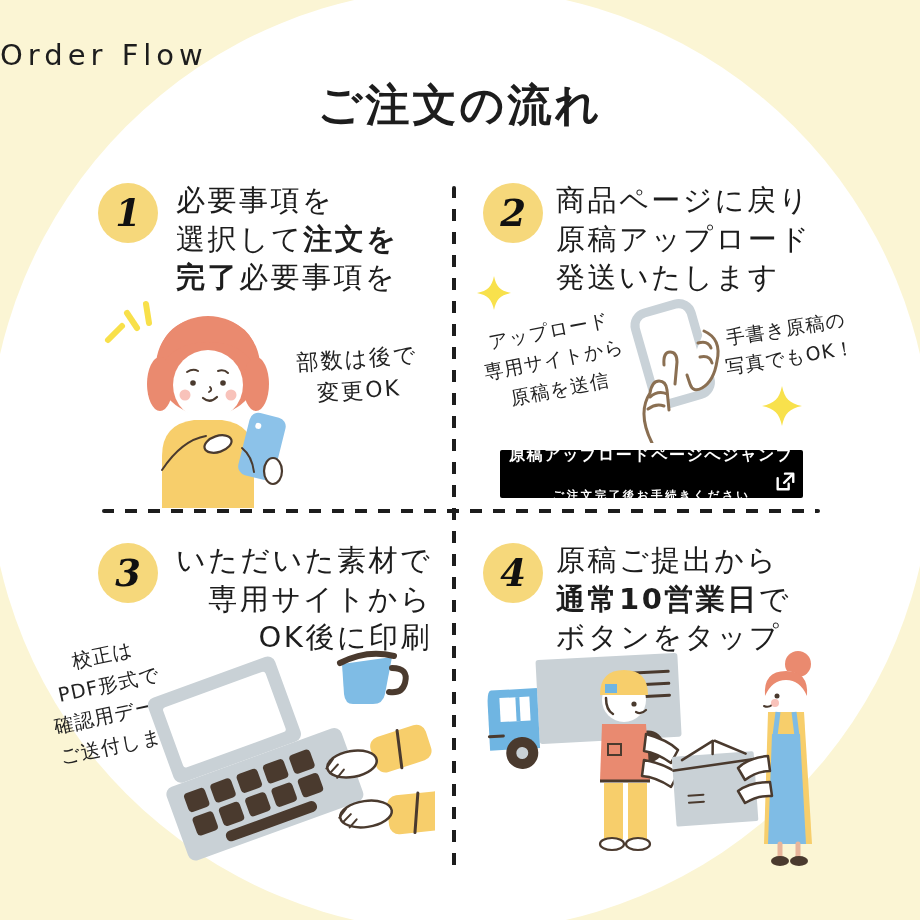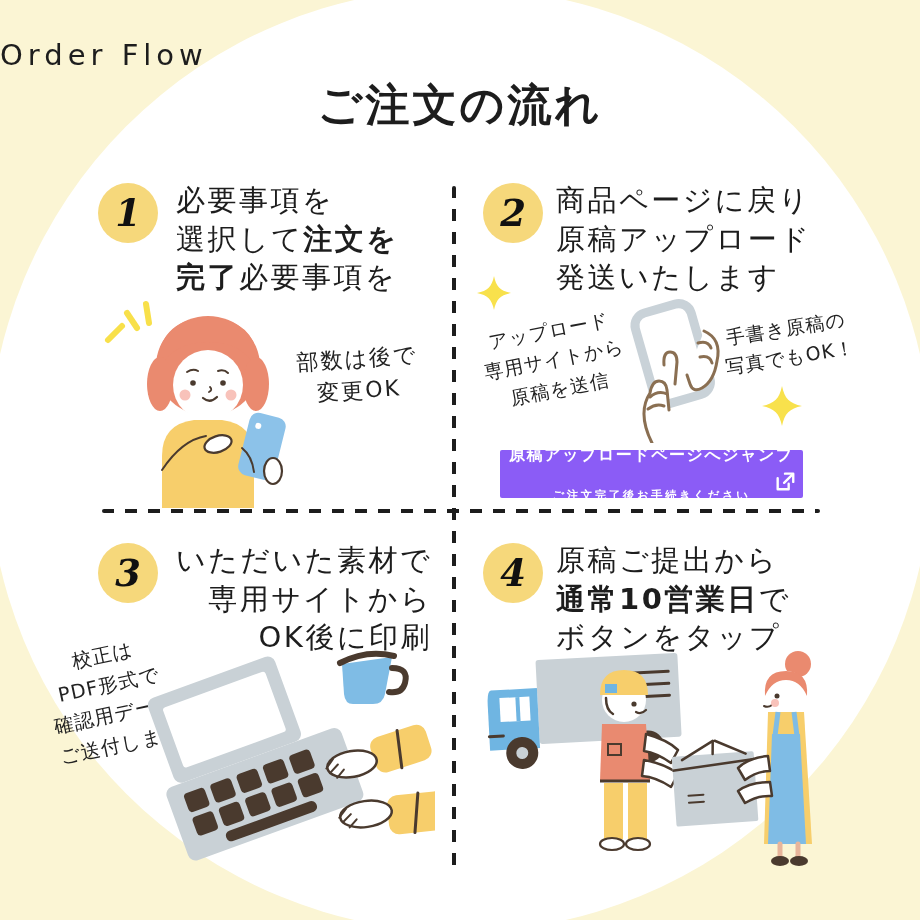--- a/index.html
+++ b/index.html
@@ -21,21 +21,21 @@
     font-family:"DejaVu Serif","Liberation Serif",serif;font-style:italic;font-weight:700;font-size:37px;color:#111;
   }
   .step-text{position:absolute;font-size:29px;line-height:1.33;letter-spacing:2.5px;font-weight:500;white-space:nowrap;}
   .b{font-weight:800;}
   .note{position:absolute;text-align:center;font-weight:500;color:#222;}
   .note1{left:283px;top:343px;width:150px;font-size:22px;line-height:1.45;letter-spacing:2px;transform:rotate(-4deg);}
   .note2a{left:462px;top:316px;width:185px;font-size:19px;line-height:1.55;letter-spacing:1px;transform:rotate(-11deg);}
   .note2b{left:698px;top:314px;width:180px;font-size:19px;line-height:1.55;letter-spacing:1px;transform:rotate(-9deg);}
   .note3{left:22px;top:640px;width:180px;font-size:19.5px;line-height:1.55;letter-spacing:1px;transform:rotate(-12deg);}
   .jump-btn{
-    position:absolute;left:500px;top:450px;width:303px;height:48px;background:#8b5cf6;color:#fff;
+    position:absolute;left:500px;top:450px;width:303px;height:48px;background:#000000;color:#fff;
     display:flex;flex-direction:column;align-items:center;justify-content:center;border-radius:2px;cursor:pointer;
   }
   .jump-line1{font-size:16px;font-weight:800;letter-spacing:1.5px;line-height:1.2;}
   .jump-line2{font-size:11.5px;font-weight:600;letter-spacing:2.5px;line-height:1.3;margin-top:23px;}
   .jump-icon{position:absolute;right:7px;bottom:6px;width:22px;height:22px;}
   .illu{position:absolute;}
   .spark{position:absolute;}
 </style>
 </head>
 <body>

